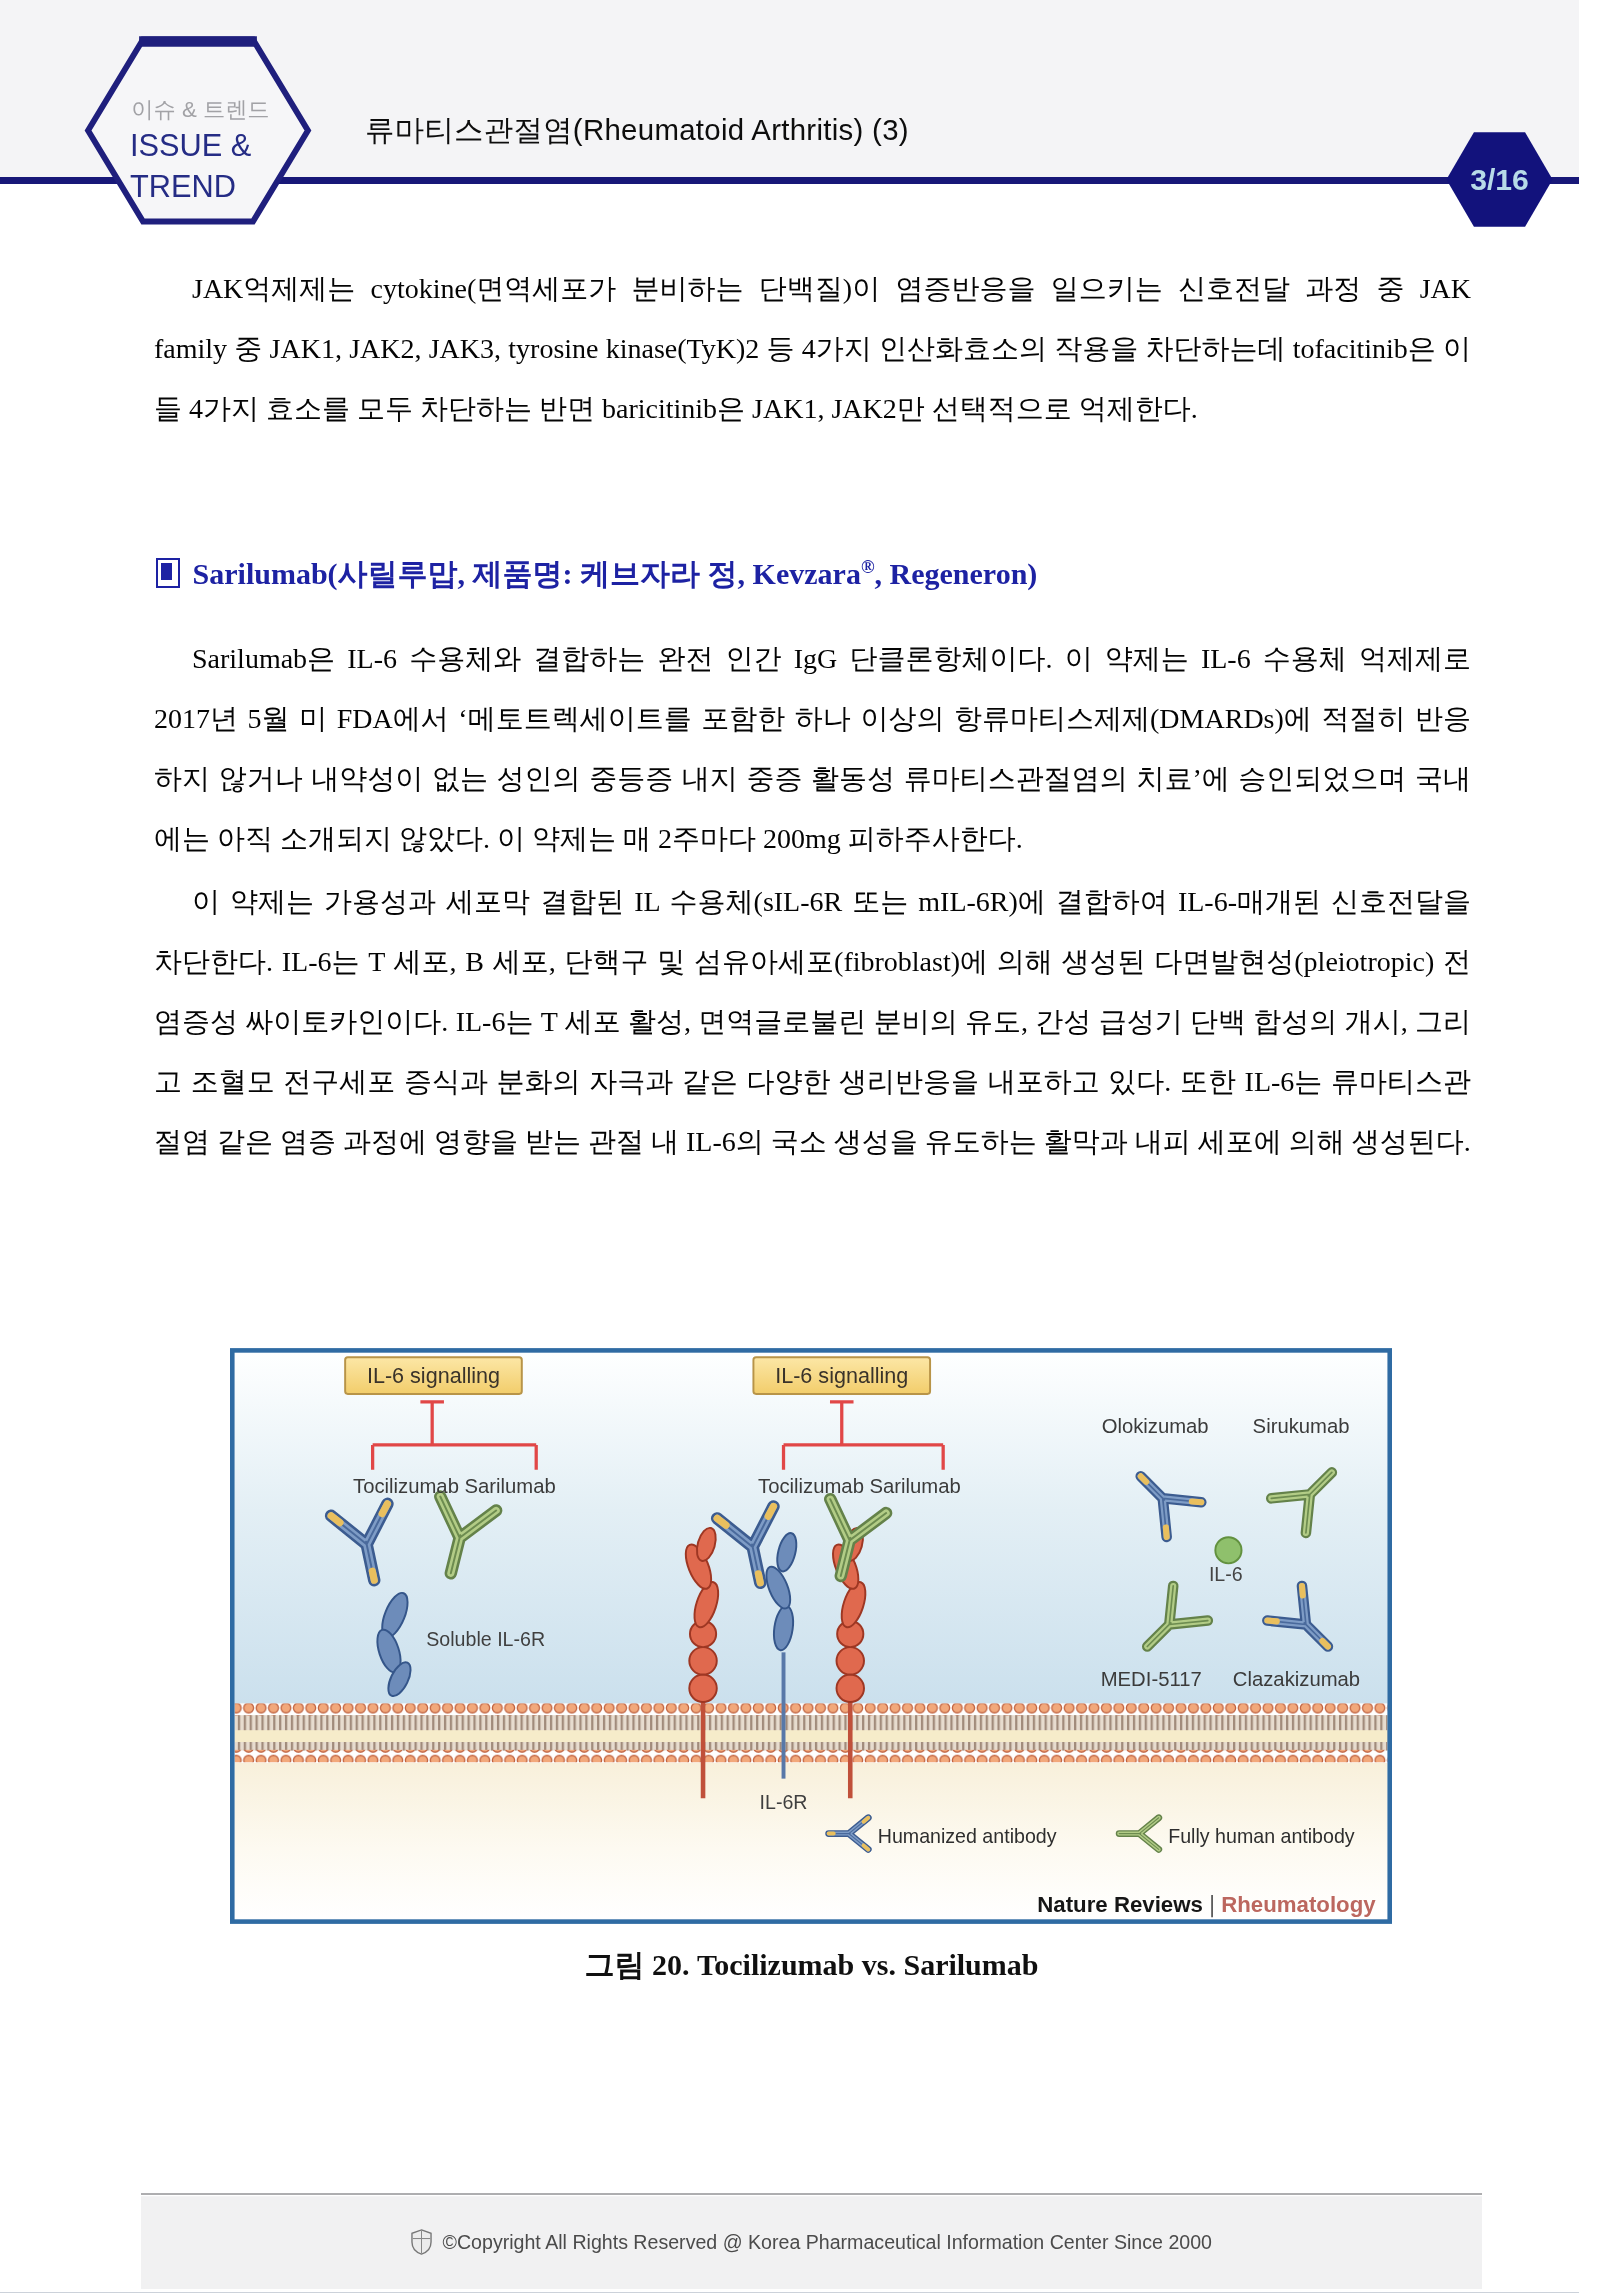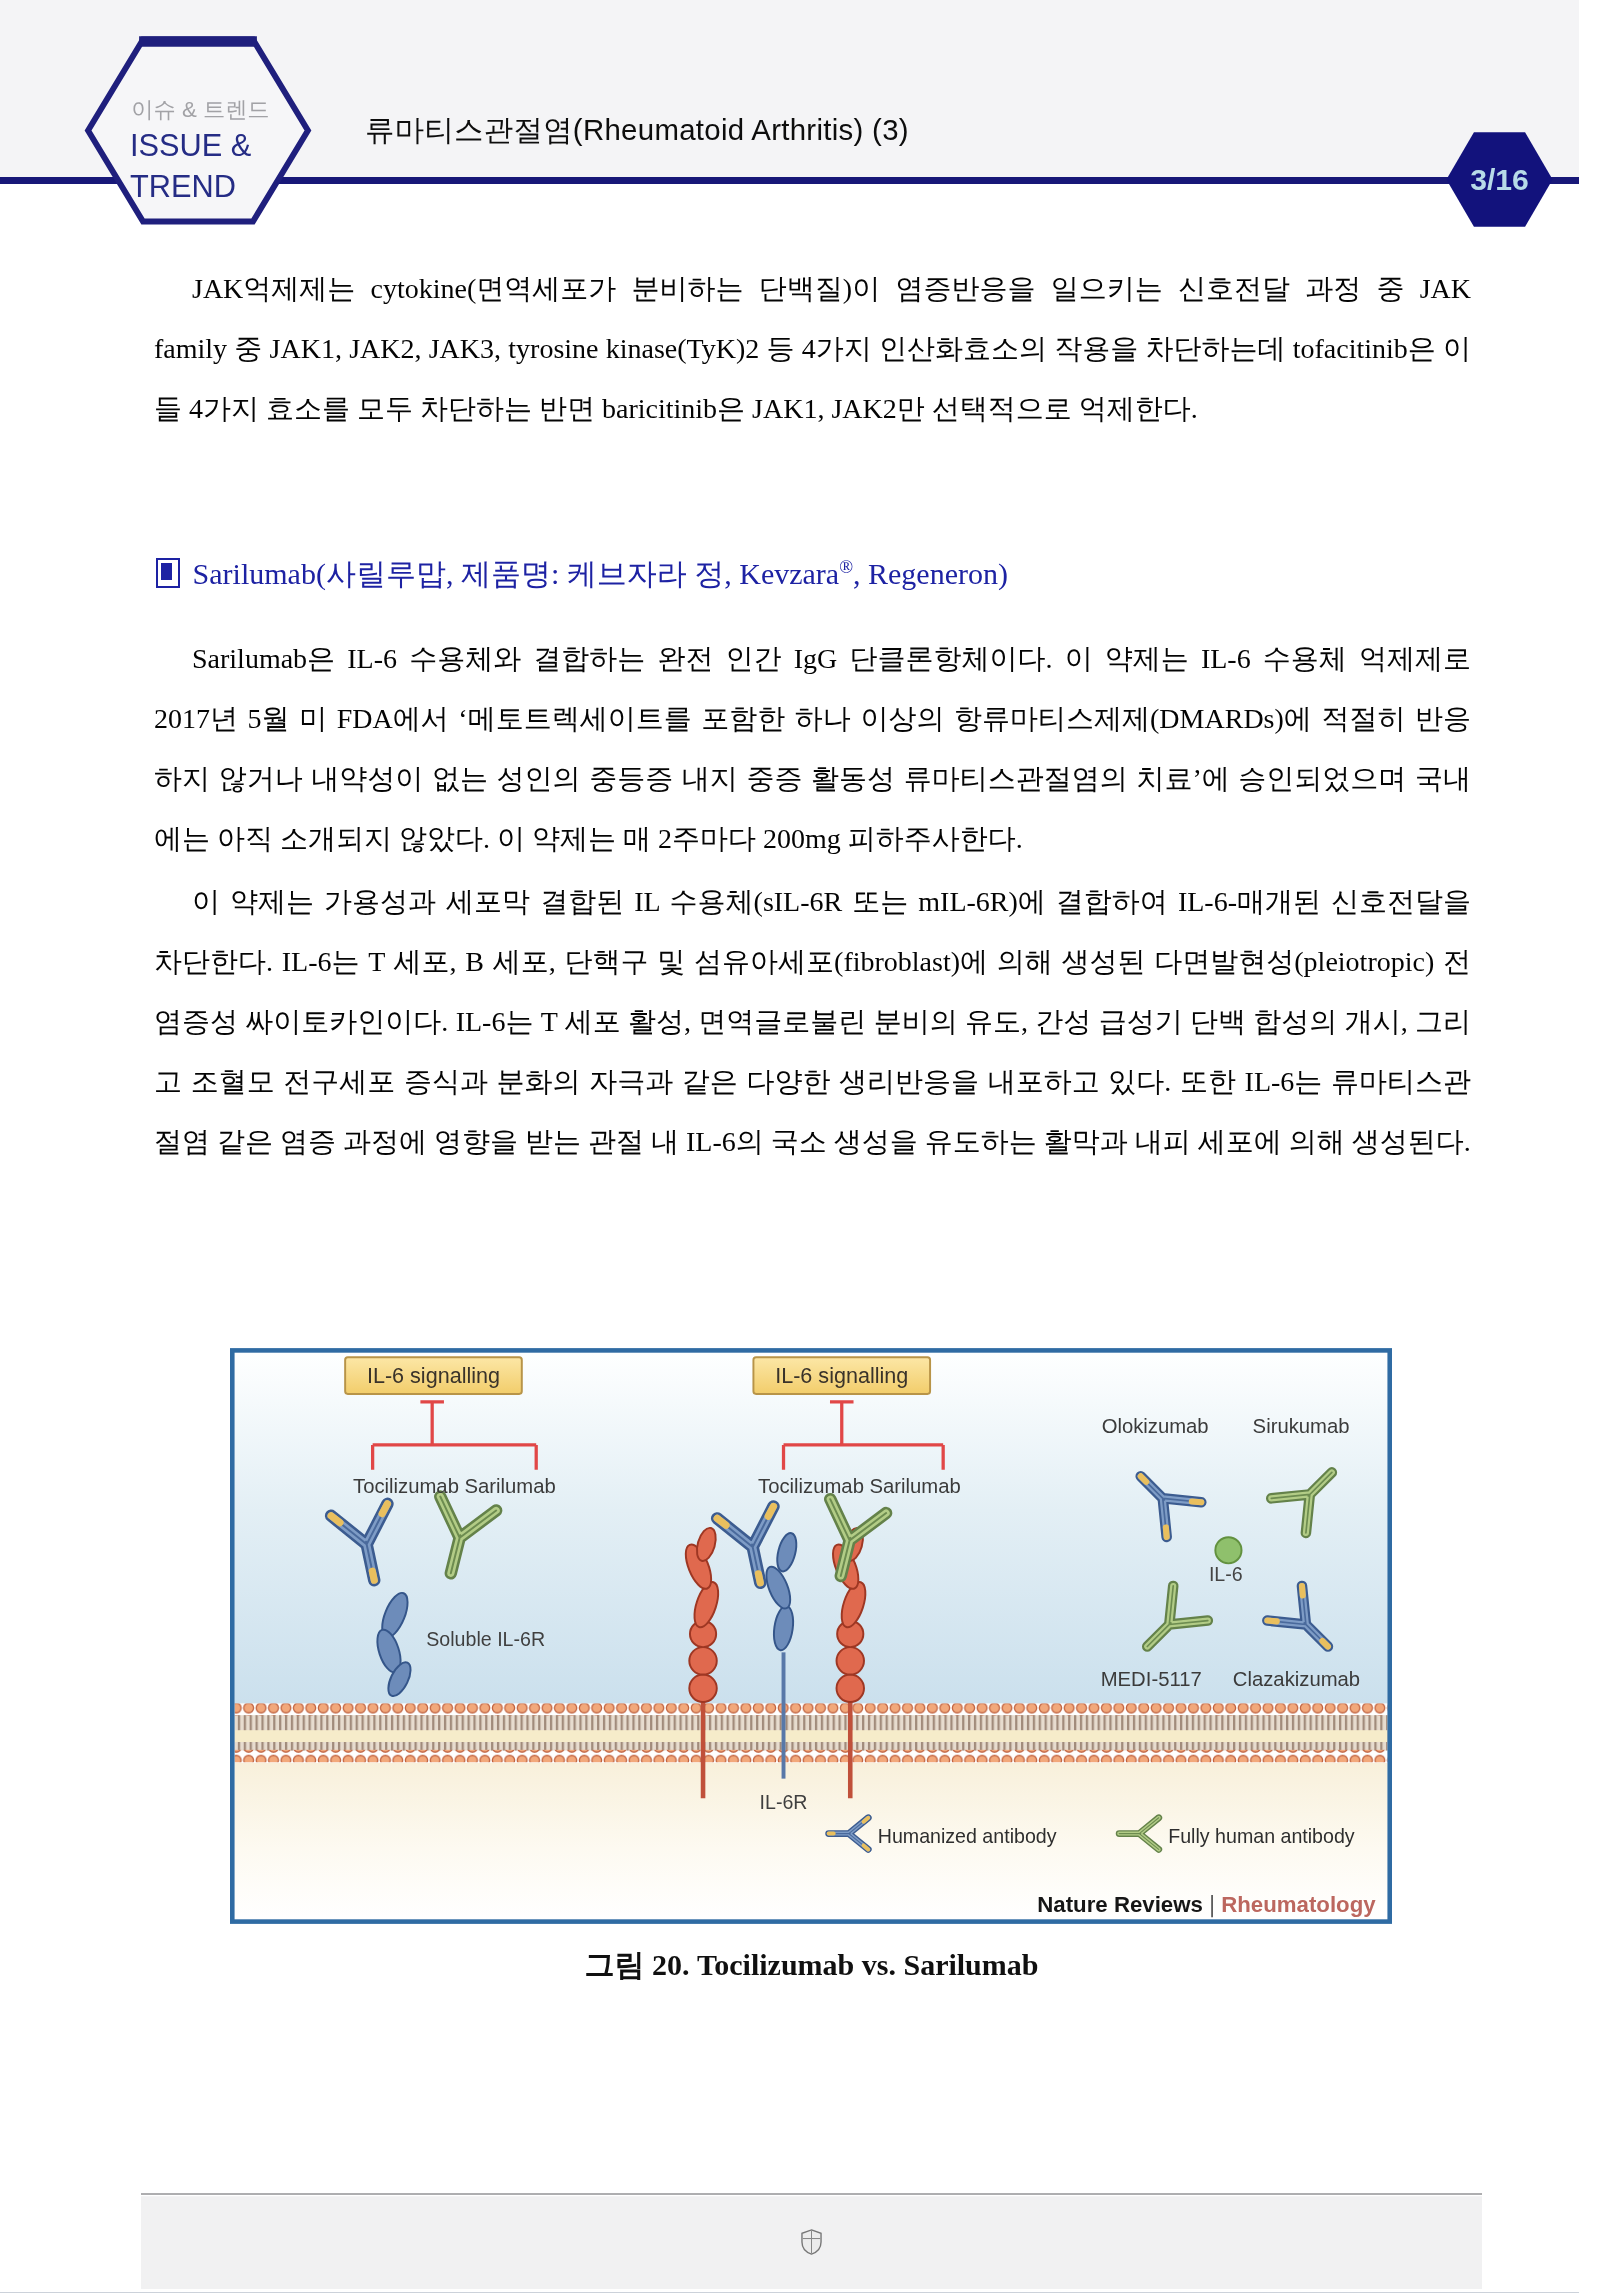--- a/index.html
+++ b/index.html
@@ -13,21 +13,21 @@
   .logo-hex{position:absolute;left:84px;top:33px;width:228px;height:195px;z-index:3;}
   .doc-title{position:absolute;left:365px;top:111px;font-size:29.4px;color:#0d0d0d;letter-spacing:0.3px;z-index:3;}
   .page-badge{position:absolute;left:1445px;top:131px;width:109px;height:97px;z-index:4;}
 
   
   .para{position:absolute;left:154px;width:1317px;font-size:28px;line-height:60px;color:#040404;
         text-align:justify;text-indent:38px;font-family:Liberation Serif, serif;}
   .p1{top:259px;}
   .p2{top:629px;}
   .p3{top:872px;}
-  .section-heading{position:absolute;left:156px;top:554px;font-size:30px;color:#1d22a3;white-space:nowrap;}
+  .section-heading{position:absolute;left:156px;top:554px;font-size:30px;color:#1d22a3;white-space:nowrap;font-weight:bold;}
   .marker-box{display:inline-block;width:19.6px;height:26px;border:2.6px solid #1d22a3;vertical-align:-3.9px;
         margin-right:13px;position:relative;}
   .marker-box i{position:absolute;left:3.3px;top:3.3px;width:10.5px;height:17px;background:#1d22a3;}
   .sup-r{font-size:18.3px;vertical-align:super;}
 
   
   .figure-wrap{position:absolute;left:230px;top:1348px;width:1162px;height:576px;}
   .figure-caption{position:absolute;left:0;top:1945px;width:1623px;text-align:center;
         font-size:30px;font-weight:bold;color:#101010;}
 
@@ -200,17 +200,18 @@
   </svg>
 
   <div class="figure-caption">그림 20. Tocilizumab vs. Sarilumab</div>
 
   <div class="footer-box">
     <svg width="21" height="26" viewBox="0 0 24 30">
       <path d="M12,1 L23,5 V15 C23,23 18,27 12,29 C6,27 1,23 1,15 V5 Z" fill="#ececec" stroke="#777777" stroke-width="1.6"></path>
       <line x1="2" y1="11" x2="22" y2="11" stroke="#888888" stroke-width="1.2"></line>
       <line x1="12" y1="2" x2="12" y2="28" stroke="#888888" stroke-width="1.2"></line>
     </svg>
+    <span class="footer-text sans">©Copyright All Rights Reserved @ Korea Pharmaceutical Information Center Since 2000</span>
   </div>
   <div class="bottom-hairline"></div>
 
 </div>
 
 
 </body></html>

